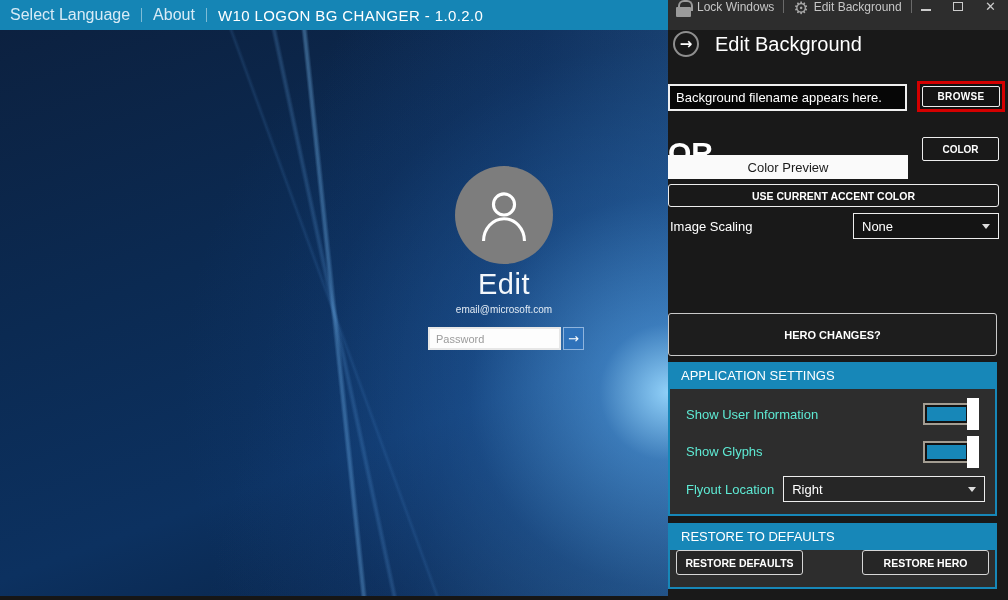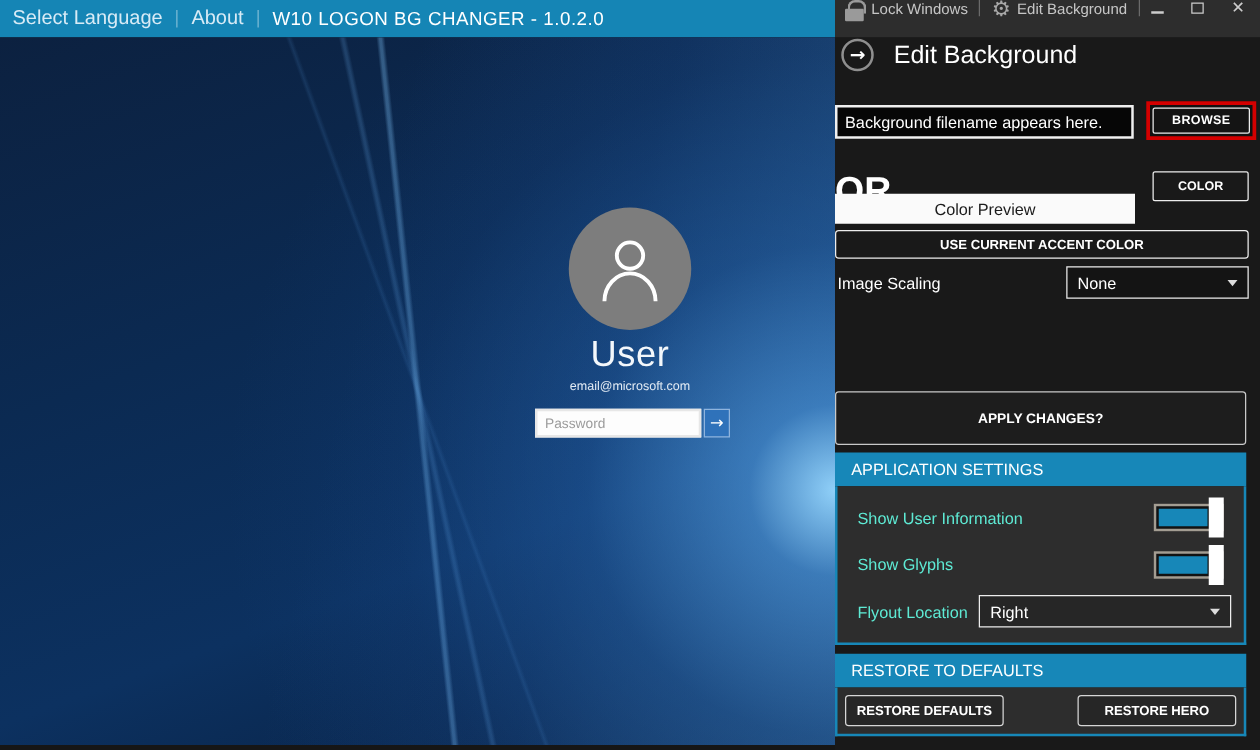--- a/index.html
+++ b/index.html
@@ -113,21 +113,21 @@
   .settings-body { height:127px; padding:11px 10px 11px 16px; display:flex; flex-direction:column; justify-content:space-between; }
   .setting-row { display:flex; align-items:center; justify-content:space-between; height:28px; }
   .setting-label { font-size:13px; color:#5eead4; white-space:nowrap; }
 
   .toggle { position:relative; width:56px; height:22px; border:2px solid #a39d92; background:#121212; margin-right:6px; cursor:pointer; }
   .toggle-fill { position:absolute; top:2px; bottom:2px; left:2px; right:11px; background:#1787b8; }
   .toggle-thumb { position:absolute; right:-2px; top:-7px; width:12px; height:32px; background:#ffffff; }
 
   .flyout-dd { flex:1; margin-left:9px; height:26px; background:#262626; }
 
-  .restore-body { height:39px; padding:0 6px; display:flex; align-items:center; justify-content:space-between; }
+  .restore-body { height:39px; padding:0 6px; display:flex; align-items:flex-start; justify-content:space-between; }
   .restore-btn { width:127px; height:25px; background:#262626; border:1px solid #d6d6d6; border-radius:3px;
     color:#ffffff; font-weight:bold; font-size:10.5px; cursor:pointer; }
 </style>
 </head>
 <body>
 
 <div class="titlebar-left">
   <span class="menu-item">Select Language</span>
   <span class="tb-div"></span>
   <span class="menu-item">About</span>
@@ -149,21 +149,21 @@
   </span>
 </div>
 
 <div class="preview">
   <div class="avatar">
     <svg width="62" height="62" viewBox="0 0 100 100">
       <circle cx="50" cy="33" r="17" fill="none" stroke="#ffffff" stroke-width="5"></circle>
       <path d="M17 92 a33 36 0 0 1 66 0" fill="none" stroke="#ffffff" stroke-width="5"></path>
     </svg>
   </div>
-  <div class="user-name">User</div>
+  <div class="user-name">Edit</div>
   <div class="user-email">email@microsoft.com</div>
   <div class="pw-row">
     <input class="pw-input" type="text" placeholder="Password" style="">
     <span class="pw-submit">→</span>
   </div>
 </div>
 
 <div class="flyout">
 
   <div class="flyout-header">
@@ -183,21 +183,21 @@
   <button class="color-btn">COLOR</button>
 
   <button class="accent-btn">USE CURRENT ACCENT COLOR</button>
 
   <span class="scaling-label">Image Scaling</span>
   <div class="dropdown scaling-dd">
     <span>None</span>
     <span class="dd-arrow"></span>
   </div>
 
-  <button class="apply-btn">APPLY CHANGES?</button>
+  <button class="apply-btn">HERO CHANGES?</button>
 
   <div class="section settings-section">
     <div class="section-header">APPLICATION SETTINGS</div>
     <div class="section-body settings-body">
 
       <div class="setting-row">
         <span class="setting-label">Show User Information</span>
         <span class="toggle">
           <span class="toggle-fill"></span>
           <span class="toggle-thumb"></span>

